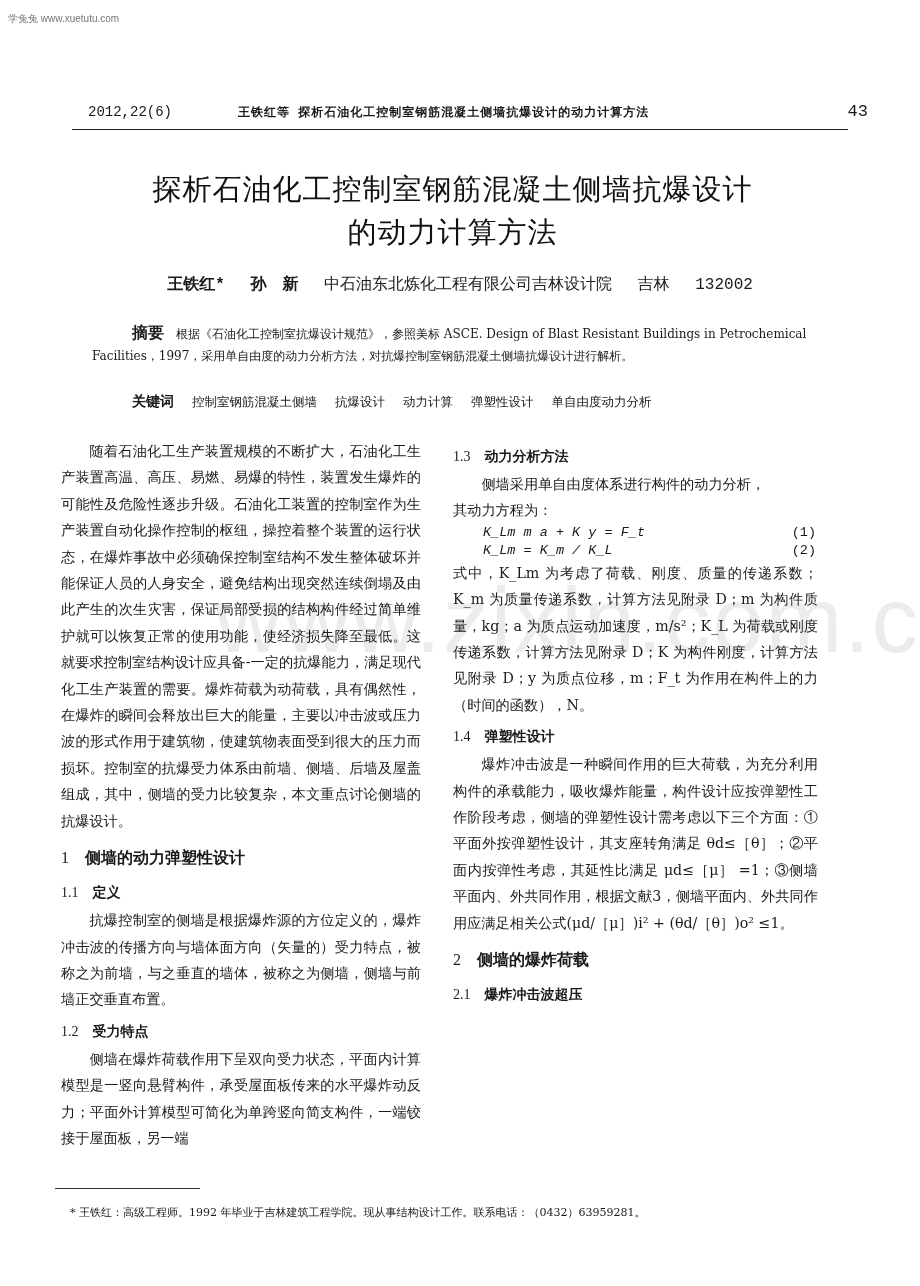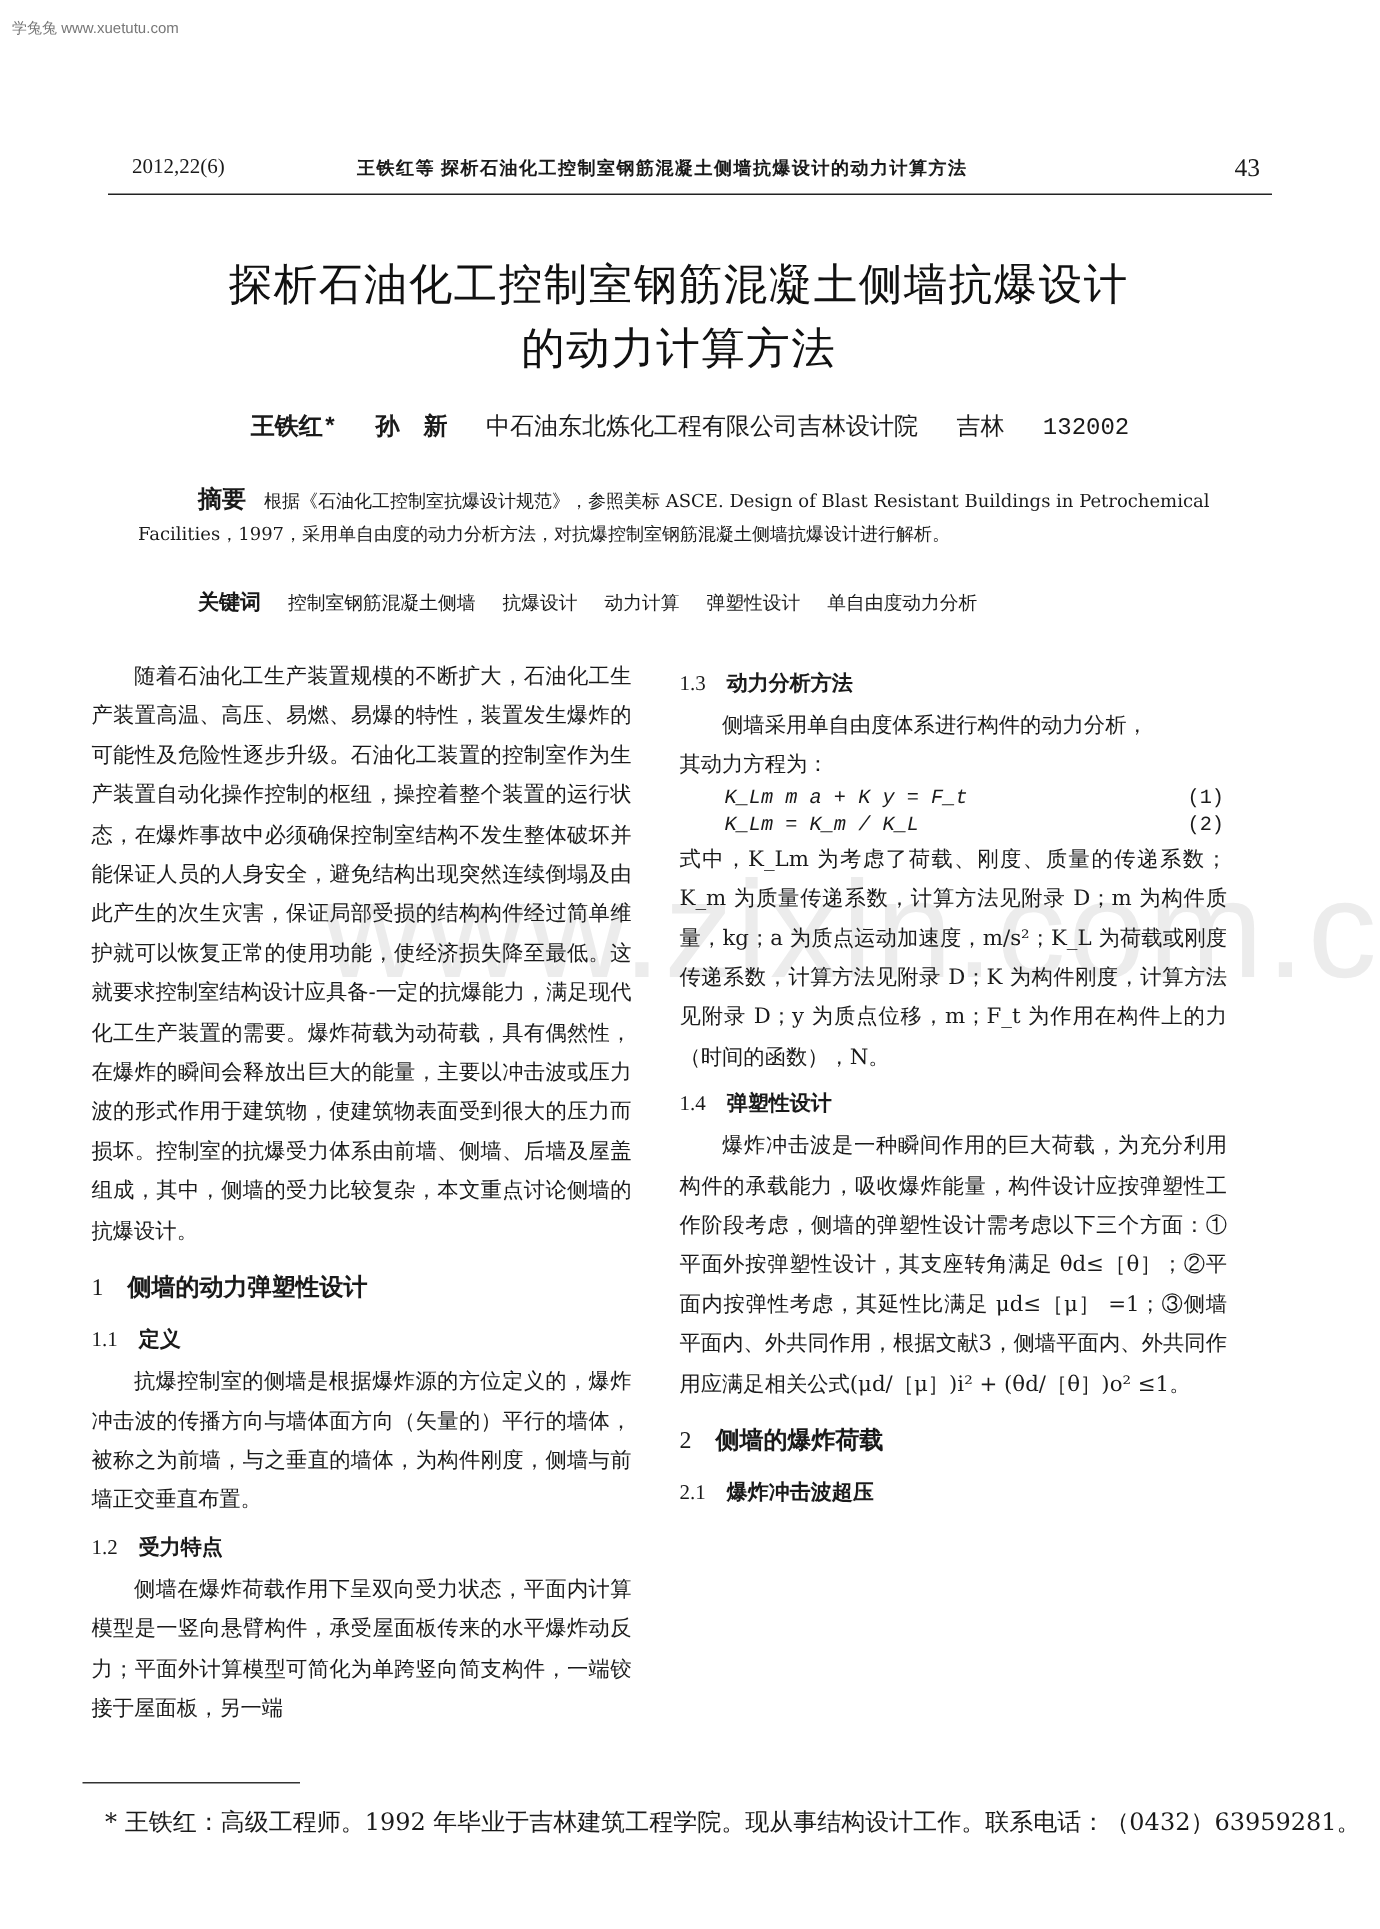--- a/index.html
+++ b/index.html
@@ -5,22 +5,22 @@
   html, body { margin: 0; padding: 0; background: #ffffff; }
   body {
     width: 920px; height: 1286px; position: relative; overflow: hidden;
     font-family: "DejaVu Serif", "Liberation Serif", serif; color: #1a1a1a;
   }
   .site-mark {
     position: absolute; left: 8px; top: 12px; font-size: 10px; color: #777;
     font-family: "Liberation Sans", sans-serif;
   }
   .running-head {
-    position: absolute; left: 60px; right: 72px; top: 104px; height: 22px;
-    font-size: 14px; font-family: Liberation Serif, serif;
+    position: absolute; left: 60px; right: 44px; top: 104px; height: 22px;
+    font-size: 14px; font-family: Liberation Mono, monospace;
   }
   .running-head .rh-left { position: absolute; left: 28px; top: 0; }
   .running-head .rh-center { position: absolute; left: 178px; top: 0; font-size: 12px; letter-spacing: 1px; font-weight: bold; }
   .running-head .rh-right { position: absolute; right: 8px; top: -2px; font-size: 17px; }
   .head-rule { position: absolute; left: 72px; right: 72px; top: 129px; height: 0; border-top: 1.5px solid #222; }
   .title {
     position: absolute; left: 0; right: 15px; top: 168px; text-align: center;
     font-size: 29px; line-height: 43px; font-family: "DejaVu Sans", sans-serif; letter-spacing: 1px; color: #111;
   }
   .authors {
@@ -49,21 +49,21 @@
   .h1 .num { font-weight: normal; margin-right: 16px; font-family: "Liberation Serif", serif; }
   .h2 { font-size: 14px; font-weight: bold; margin: 4px 0 0 0; font-family: "DejaVu Sans", sans-serif; line-height: 28px; }
   .h2 .num { font-weight: normal; margin-right: 14px; font-family: "Liberation Serif", serif; }
   .eq { position: relative; font-style: italic; font-family: Liberation Mono, monospace; font-size: 13.5px; line-height: 18px; padding-left: 30px; }
   .eq .eq-num { position: absolute; right: 2px; top: 0; font-style: normal; }
   .watermark {
     position: absolute; left: 215px; top: 568px; font-size: 92px; color: rgba(150,150,150,0.18);
     font-family: "Liberation Sans", sans-serif; letter-spacing: 2px; pointer-events: none; white-space: nowrap;
   }
   .foot-rule { position: absolute; left: 55px; width: 145px; top: 1188px; border-top: 1px solid #333; }
-  .footnote { position: absolute; left: 70px; top: 1205px; font-size: 16px; }
+  .footnote { position: absolute; left: 70px; top: 1205px; font-size: 11px; }
 </style>
 </head>
 <body>
 
 <div class="site-mark">学兔兔 www.xuetutu.com</div>
 
 <div class="running-head">
   <span class="rh-left">2012,22(6)</span>
   <span class="rh-center">王铁红等  探析石油化工控制室钢筋混凝土侧墙抗爆设计的动力计算方法</span>
   <span class="rh-right">43</span>
@@ -99,21 +99,21 @@
 <div class="watermark">www.zixin.com.cn</div>
 
 <div class="col left">
   <p>随着石油化工生产装置规模的不断扩大，石油化工生产装置高温、高压、易燃、易爆的特性，装置发生爆炸的可能性及危险性逐步升级。石油化工装置的控制室作为生产装置自动化操作控制的枢纽，操控着整个装置的运行状态，在爆炸事故中必须确保控制室结构不发生整体破坏并能保证人员的人身安全，避免结构出现突然连续倒塌及由此产生的次生灾害，保证局部受损的结构构件经过简单维护就可以恢复正常的使用功能，使经济损失降至最低。这就要求控制室结构设计应具备-一定的抗爆能力，满足现代化工生产装置的需要。爆炸荷载为动荷载，具有偶然性，在爆炸的瞬间会释放出巨大的能量，主要以冲击波或压力波的形式作用于建筑物，使建筑物表面受到很大的压力而损坏。控制室的抗爆受力体系由前墙、侧墙、后墙及屋盖组成，其中，侧墙的受力比较复杂，本文重点讨论侧墙的抗爆设计。</p>
   <div class="h1">
     <span class="num">1</span><span>侧墙的动力弹塑性设计</span>
   </div>
   <div class="h2">
     <span class="num">1.1</span><span>定义</span>
   </div>
-  <p>抗爆控制室的侧墙是根据爆炸源的方位定义的，爆炸冲击波的传播方向与墙体面方向（矢量的）平行的墙体，被称之为前墙，与之垂直的墙体，为构件刚度，侧墙与前墙正交垂直布置。</p>
+  <p>抗爆控制室的侧墙是根据爆炸源的方位定义的，爆炸冲击波的传播方向与墙体面方向（矢量的）受力特点，被称之为前墙，与之垂直的墙体，被称之为侧墙，侧墙与前墙正交垂直布置。</p>
   <div class="h2">
     <span class="num">1.2</span><span>受力特点</span>
   </div>
   <p>侧墙在爆炸荷载作用下呈双向受力状态，平面内计算模型是一竖向悬臂构件，承受屋面板传来的水平爆炸动反力；平面外计算模型可简化为单跨竖向简支构件，一端铰接于屋面板，另一端</p>
 </div>
 
 <div class="col right">
   <div class="h2">
     <span class="num">1.3</span><span>动力分析方法</span>
   </div>

